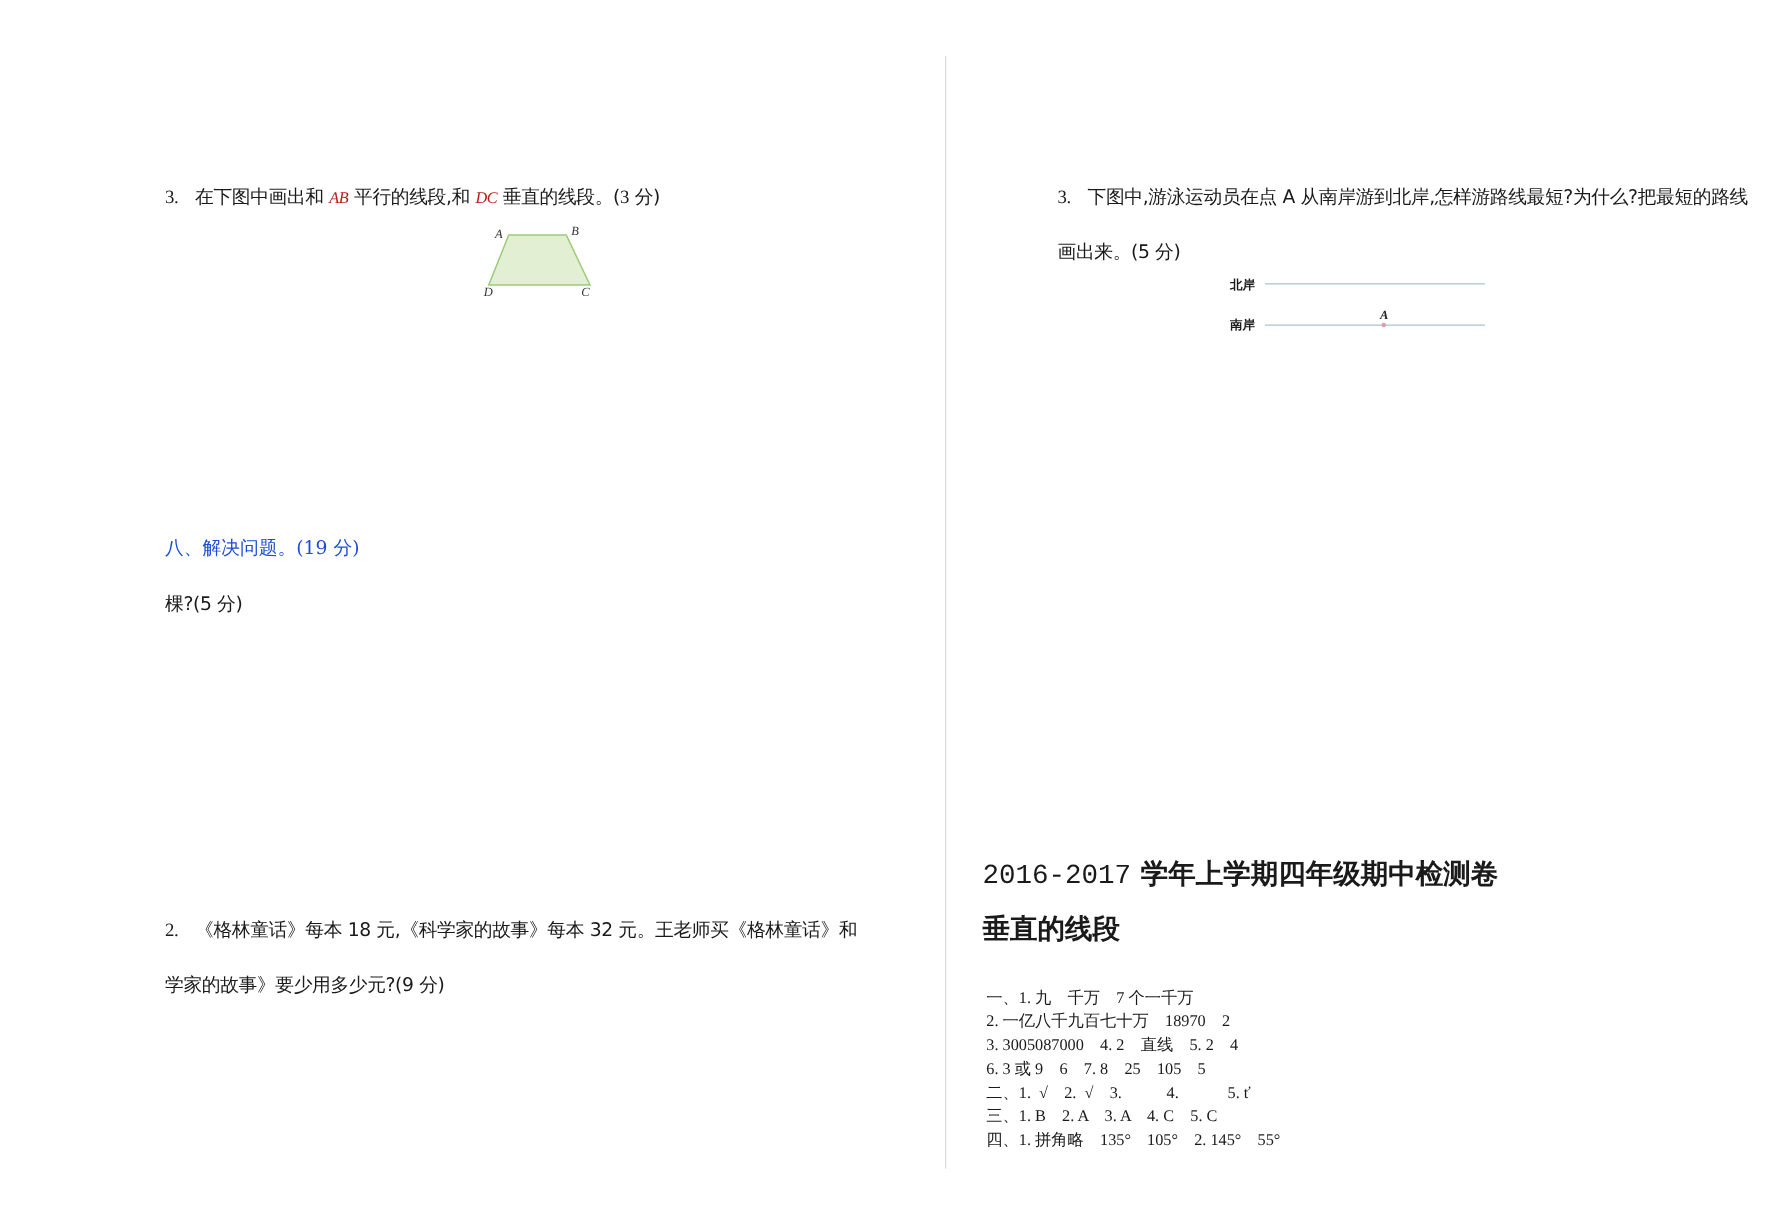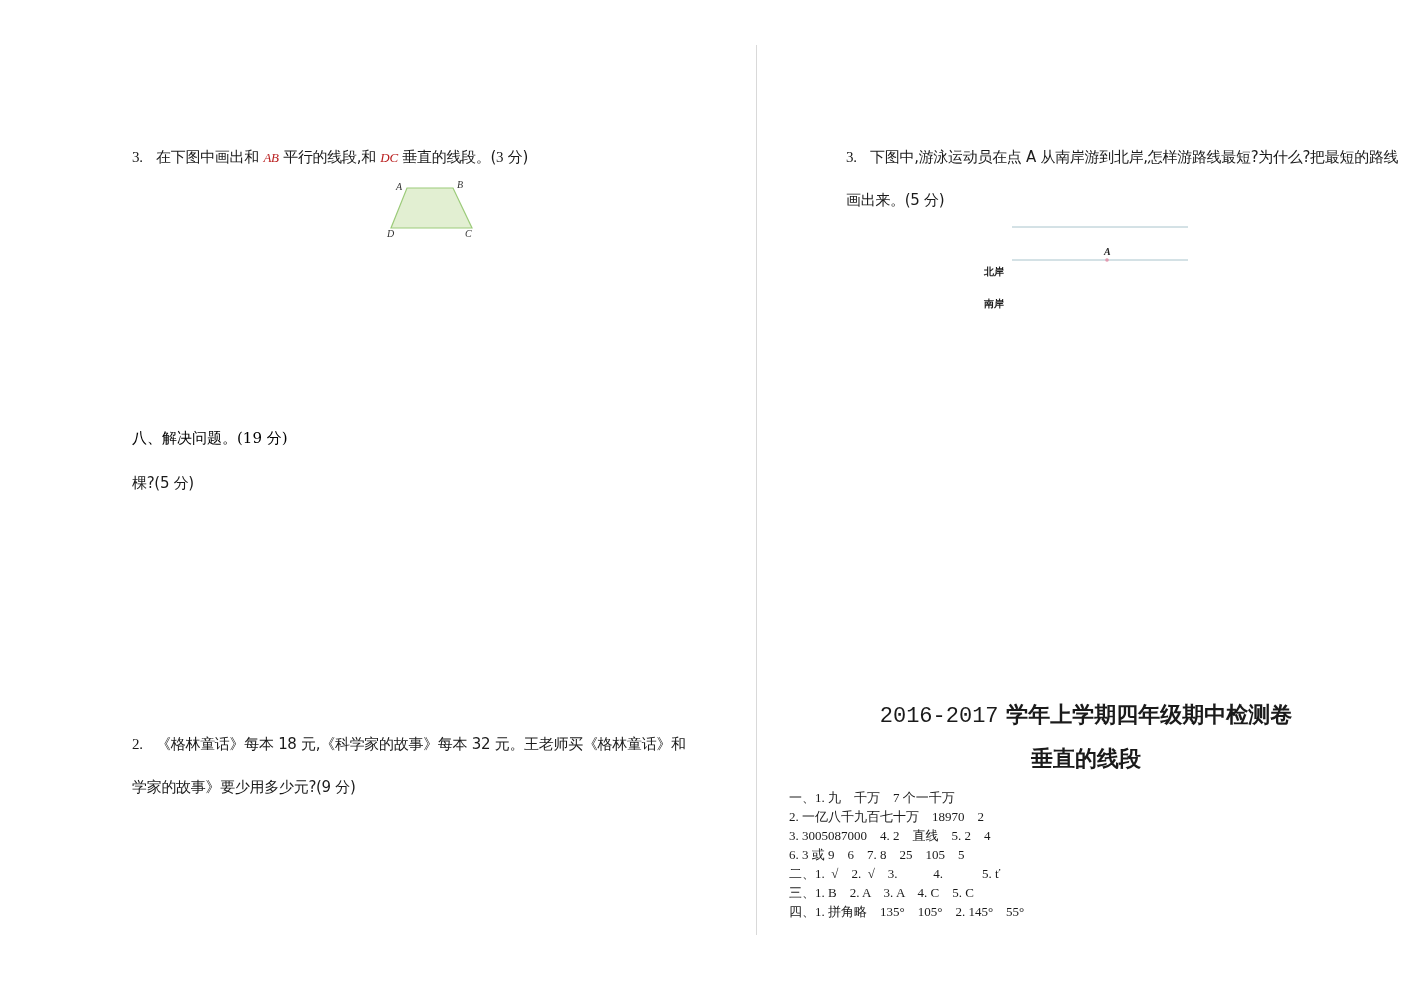--- a/index.html
+++ b/index.html
@@ -34,49 +34,47 @@
     }
     .divider {
       position: absolute;
       left: 756px;
       top: 45px;
       width: 1px;
       height: 890px;
       background: #d9d9d9;
     }
     .section-heading {
-      color: #000000;
+      color: #1d4ed8;
       font-family: "DejaVu Serif", "Liberation Serif", serif;
       font-size: 15px;
       text-align: center;
     }
     .answer-title {
       font-size: 22px;
       font-weight: bold;
-      text-align: center;
+      text-align: left;
       white-space: nowrap;
-      margin-top: 16px;
     }
     .answer-title .yr {
       font-family: "Liberation Mono", "DejaVu Sans Mono", monospace;
       font-weight: normal;
       font-size: 22px;
     }
     .answer-line {
       font-family: "Liberation Serif", "DejaVu Serif", serif;
       font-size: 13px;
       line-height: 19px;
       white-space: pre;
       color: #1a1a1a;
     }
     .bank-label {
       font-family: Liberation Mono, monospace;
       font-size: 10px;
       font-weight: bold;
-      margin-top: 44px;
     }
     svg text { font-family: "Liberation Serif", "DejaVu Serif", serif; }
   </style>
 </head>
 <body>
 
 <div class="divider"></div>
 
 <div class="abs q-text" style="left:132px; top:136px;">
   <span class="num">3.</span>&nbsp;&nbsp;

